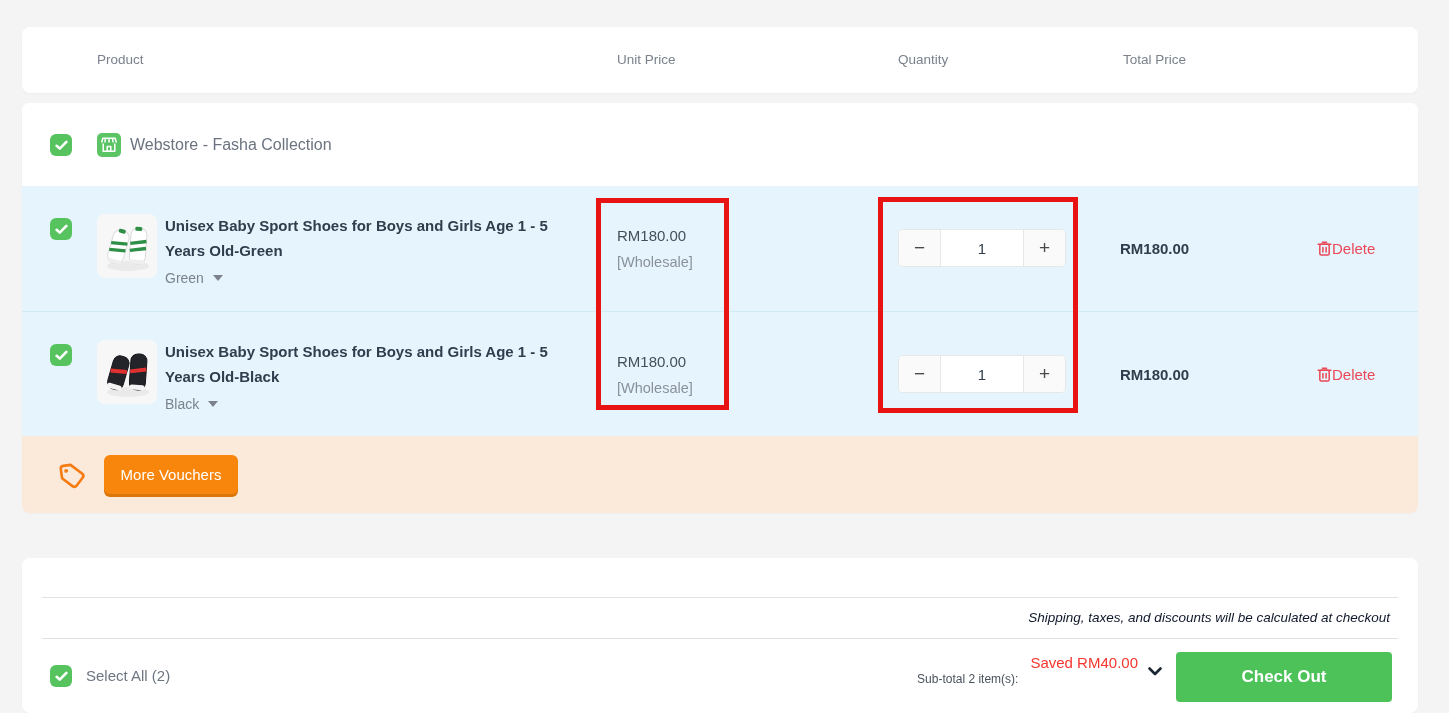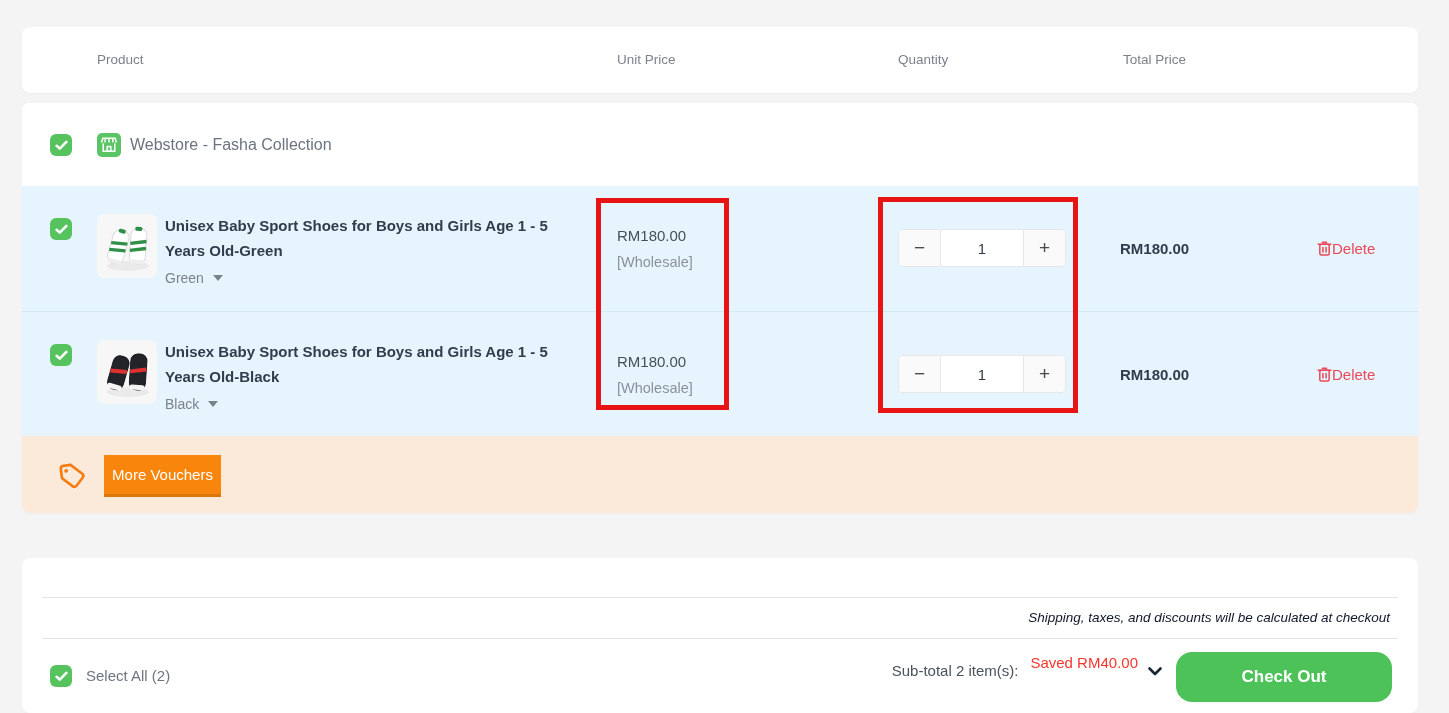--- a/index.html
+++ b/index.html
@@ -34,45 +34,45 @@
   .price-tag{font-size:14.5px;color:#8a919b;line-height:26px;}
   .stepper{position:absolute;left:876px;top:43px;width:168px;height:38px;display:flex;border:1px solid #e7e7e7;border-radius:5px;background:#fff;box-sizing:border-box;overflow:hidden;}
   .step-btn{width:41px;background:#fafafa;display:flex;align-items:center;justify-content:center;font-size:19px;color:#4a4a4a;cursor:pointer;user-select:none;}
   .step-minus{border-right:1px solid #e7e7e7;}
   .step-plus{border-left:1px solid #e7e7e7;}
   .step-value{flex:1;display:flex;align-items:center;justify-content:center;font-size:15px;color:#2f3d4c;background:#fff;}
   .total-cell{position:absolute;left:1098px;top:0;height:100%;display:flex;align-items:center;font-size:15px;font-weight:bold;color:#2f3d4c;}
   .delete-cell{position:absolute;left:1295px;top:0;height:100%;display:flex;align-items:center;color:#ea4757;font-size:15px;cursor:pointer;}
   .voucher-row{position:absolute;top:333px;left:0;right:0;height:77px;background:#fbe9d9;}
   .tag-icon{position:absolute;left:33px;top:23px;}
-  .voucher-btn{position:absolute;left:82px;top:19px;width:117px;height:39px;background:#f8860d;border:none;border-radius:0;color:#fff;font-size:15px;font-family:inherit;box-shadow:0 3px 0 #da7708;cursor:pointer;}
+  .voucher-btn{position:absolute;left:82px;top:19px;width:134px;height:39px;background:#f8860d;border:none;border-radius:6px;color:#fff;font-size:15px;font-family:inherit;box-shadow:0 3px 0 #da7708;cursor:pointer;}
   
   .redbox{position:absolute;border:5px solid #e81414;box-sizing:border-box;pointer-events:none;z-index:5;}
   .redbox-unit{left:596px;top:198px;width:133px;height:212px;}
   .redbox-qty{left:878px;top:197px;width:200px;height:216px;}
   
   .footer-card{top:558px;height:155px;}
   .redeem-row{position:absolute;top:0;left:0;right:0;height:39px;display:flex;align-items:center;justify-content:flex-end;padding-right:28px;gap:9px;box-sizing:border-box;}
   .redeem-label,.redeem-amount{font-size:15px;color:#3c454f;}
   .help-icon{width:17px;height:17px;border:1.5px solid #9aa0a8;border-radius:50%;color:#9aa0a8;font-size:11px;display:flex;align-items:center;justify-content:center;box-sizing:border-box;cursor:pointer;}
   .checkbox-empty{width:20px;height:20px;border-radius:4px;background:#f1f1f2;border:1px solid #dcdcdc;box-sizing:border-box;cursor:pointer;}
   .divider{position:absolute;left:20px;right:20px;border-top:1px solid #e3e3e5;}
   .div1{top:39px;} .div2{top:80px;}
   .note-row{position:absolute;top:39px;height:41px;left:0;right:0;display:flex;align-items:center;justify-content:flex-end;padding-right:28px;box-sizing:border-box;}
   .note{font-style:italic;font-size:13.5px;color:#0f172a;}
   .bottom-row{position:absolute;top:80px;left:0;right:0;height:75px;}
   .bottom-row .checkbox{left:28px;top:27px;}
   .select-label{position:absolute;left:64px;top:29px;font-size:15px;color:#6d7580;}
   .subtotal-block{position:absolute;right:255px;top:14px;display:flex;align-items:flex-start;}
-  .subtotal-label{font-size:15px;color:#4a525c;margin-top:10px;}
+  .subtotal-label{font-size:12px;color:#4a525c;margin-top:20px;}
   .amount-col{display:flex;flex-direction:column;align-items:center;margin-left:12px;}
   .subtotal-value{font-size:29px;font-weight:bold;color:#1b2631;line-height:32px;letter-spacing:0.3px;}
   .saved{font-size:15px;color:#f5362e;line-height:19px;margin-top:1px;}
   .sum-chevron{margin:11px 0 0 9px;cursor:pointer;}
-  .checkout-btn{position:absolute;right:26px;top:14px;width:216px;height:50px;border-radius:16px;background:#4cc258;color:#fff;font-weight:bold;font-size:17px;border:none;font-family:inherit;cursor:pointer;}
+  .checkout-btn{position:absolute;right:26px;top:14px;width:216px;height:50px;border-radius:4px;background:#4cc258;color:#fff;font-weight:bold;font-size:17px;border:none;font-family:inherit;cursor:pointer;}
 </style>
 </head>
 <body>
 
 <div>
 
   <div class="card header-card">
     <span class="col-label col-product">Product</span>
     <span class="col-label col-unit">Unit Price</span>
     <span class="col-label col-qty">Quantity</span>

